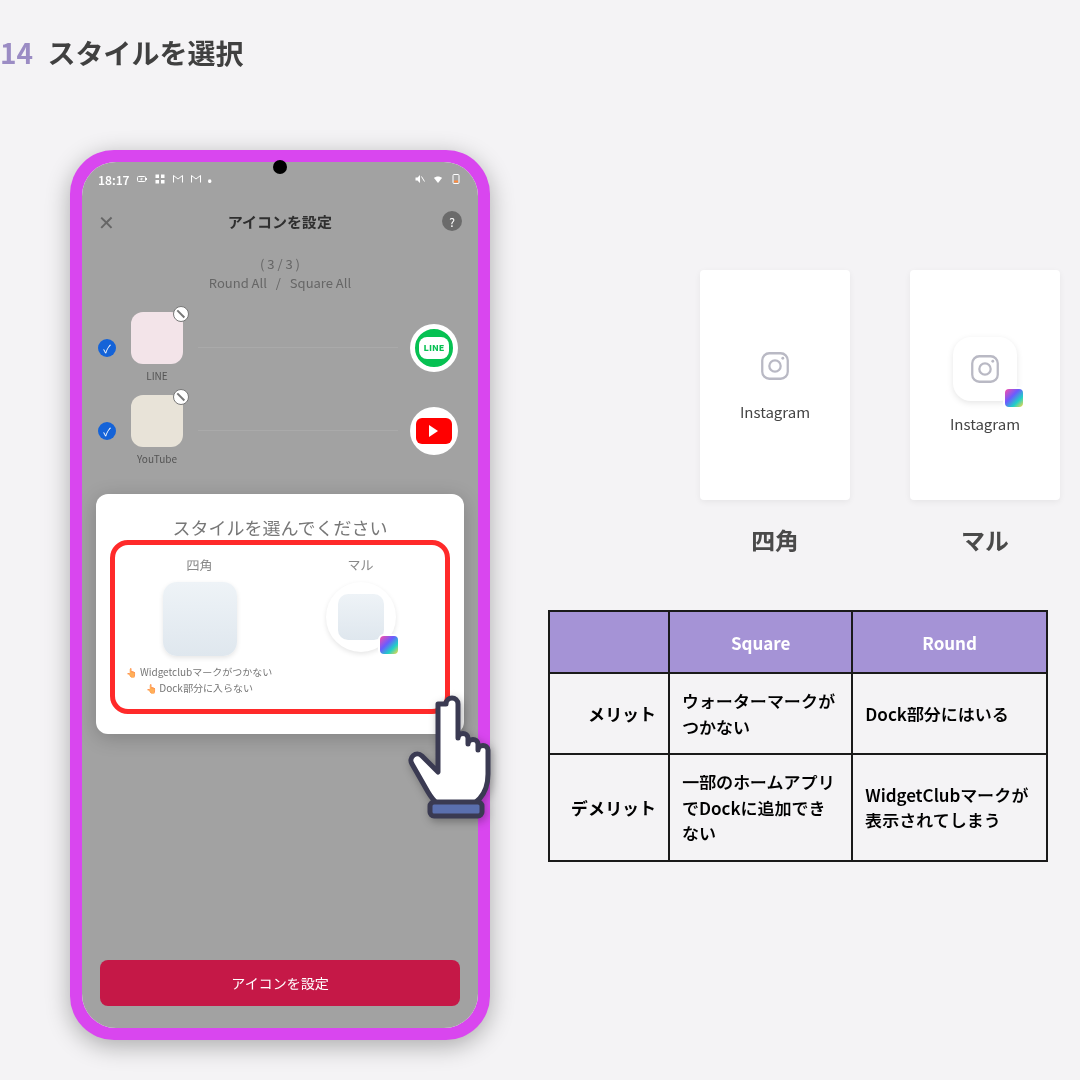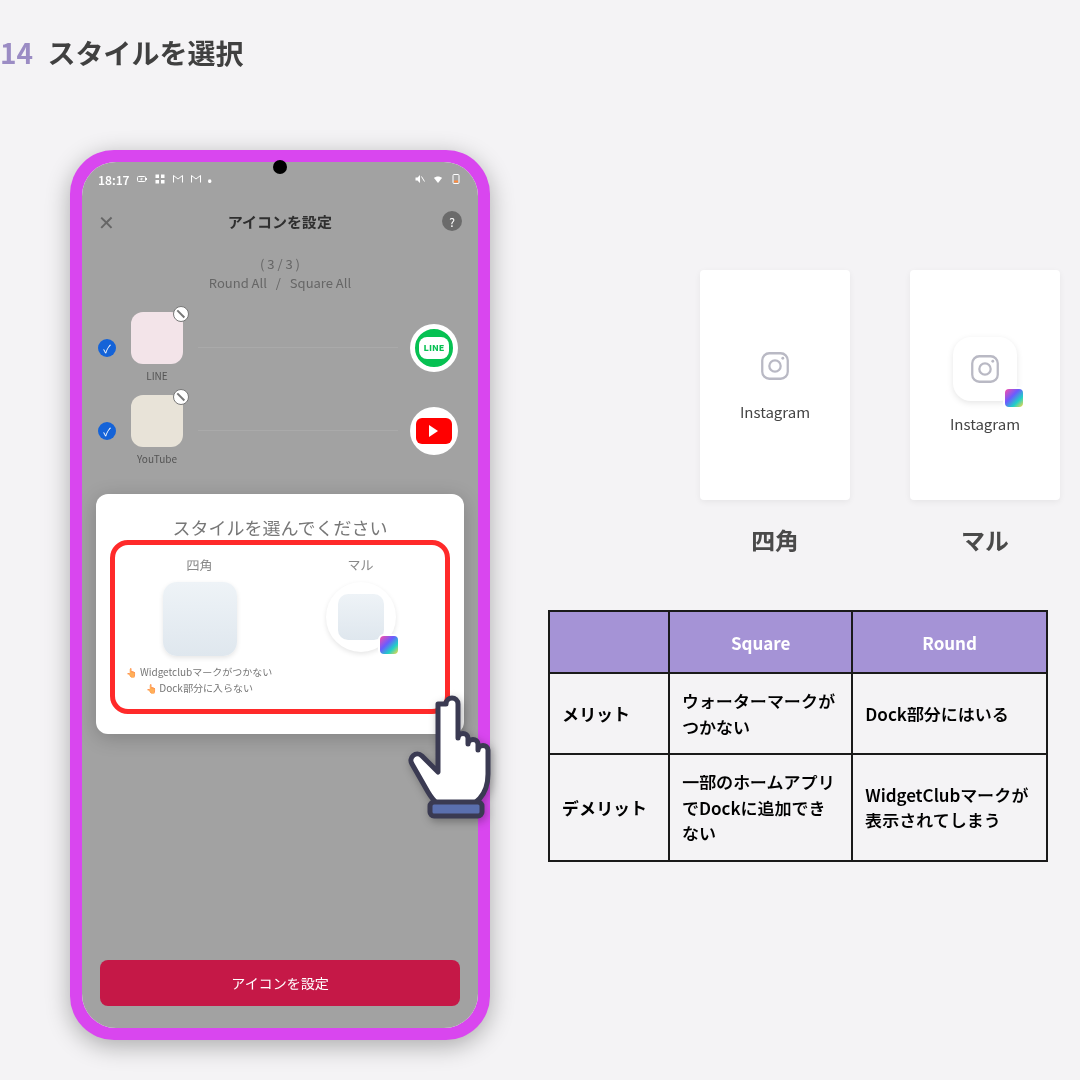--- a/index.html
+++ b/index.html
@@ -434,21 +434,21 @@
   color: #fff;
   font-weight: 700;
   height: 62px;
 }
 .cmp-table thead th:first-child {
   width: 120px;
 }
 .cmp-table tbody th {
   font-weight: 700;
   width: 120px;
-  text-align: left;
+  text-align: right;
 }
 .cmp-table tbody td {
   font-weight: 600;
   line-height: 1.5;
 }
 </style>
 </head>
 <body>
 
 <div class="page-title">

